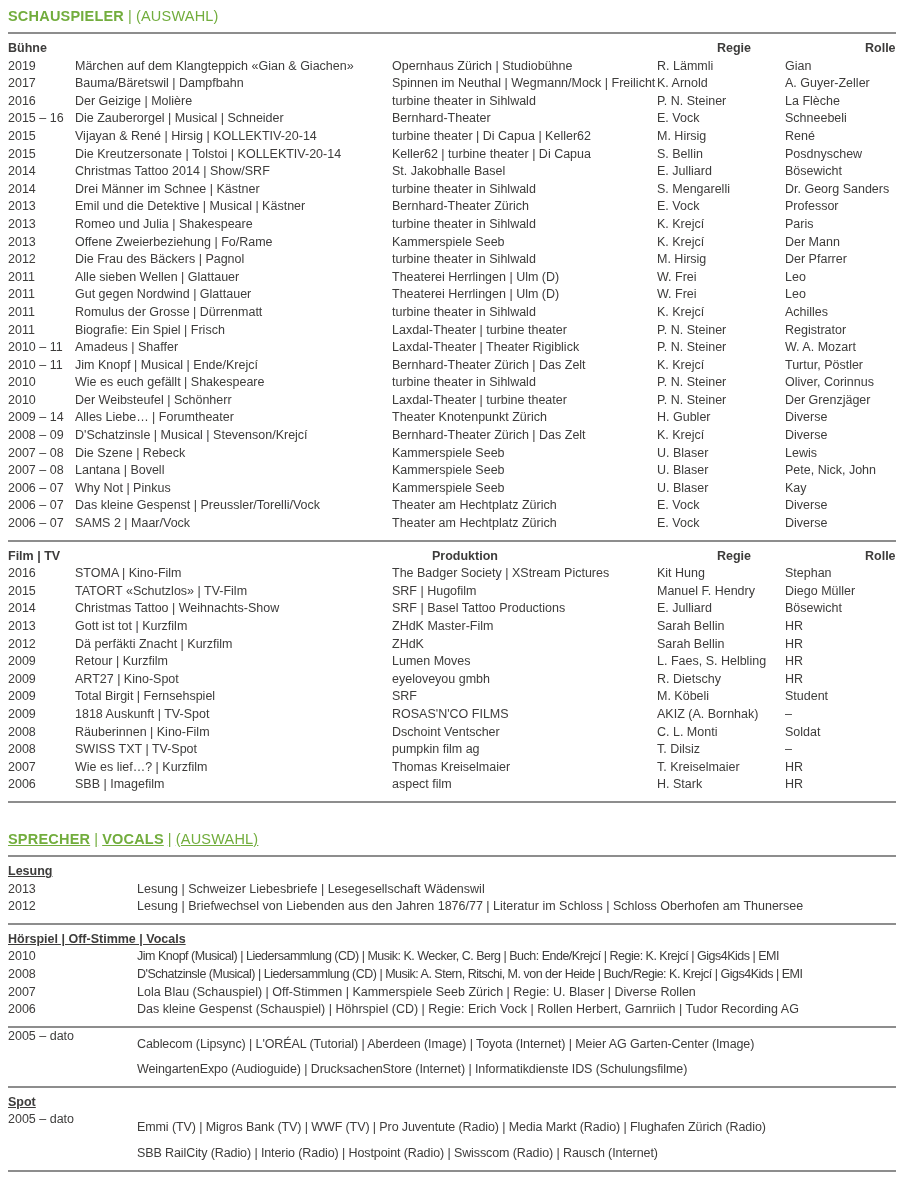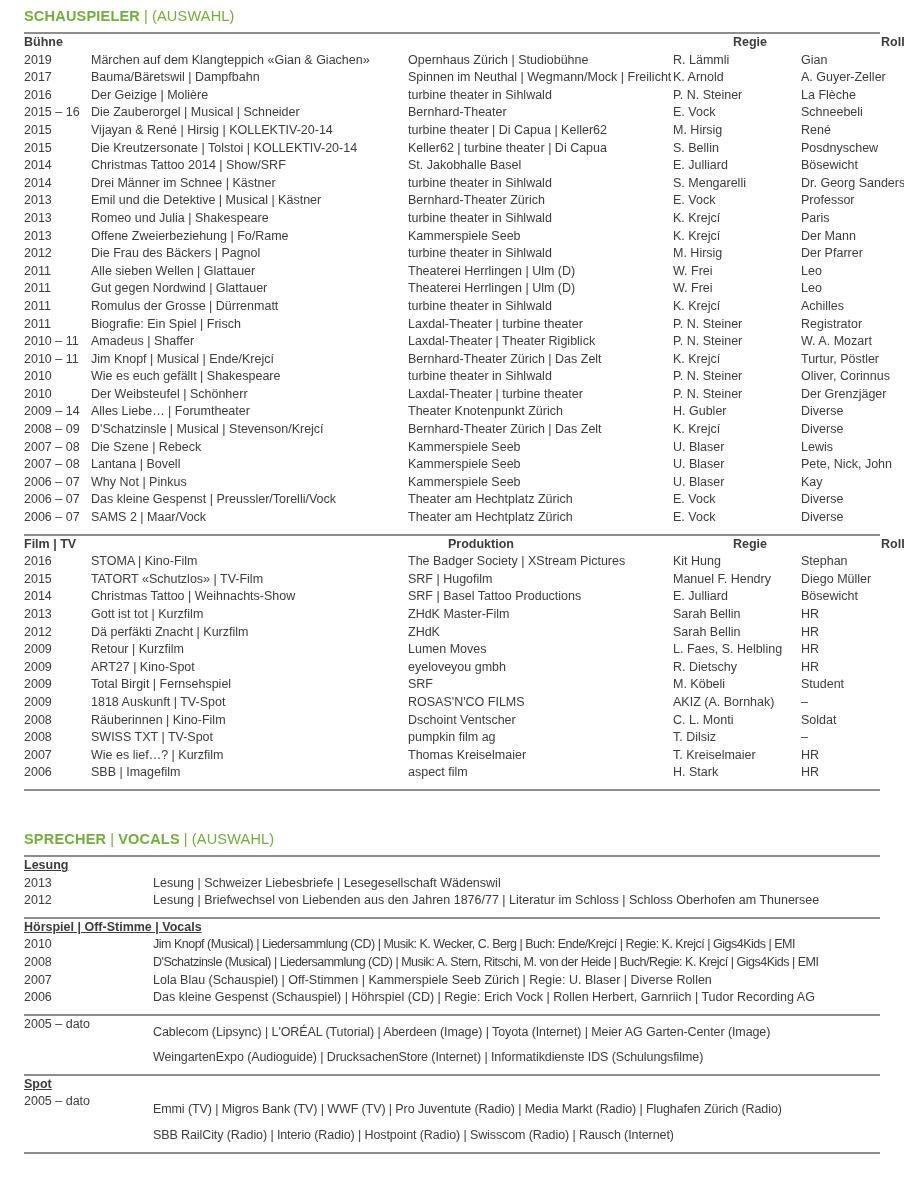--- a/index.html
+++ b/index.html
@@ -7,28 +7,28 @@
     --ink:#3d3c3b;
     --rule:#8d8d8d;
   }
   *{box-sizing:border-box;}
   html,body{margin:0;padding:0;}
   body{
     width:904px;height:1191px;background:#ffffff;color:var(--ink);
     font-family:"Liberation Sans","DejaVu Sans",sans-serif;
     font-size:12.5px;overflow:hidden;
   }
-  .page{padding:6px 24px 0;}
+  .page{padding:6px 8px 0;}
   .green-header{color:var(--green);font-size:14.5px;line-height:20px;margin-bottom:6px;letter-spacing:.2px;}
   .green-header .b{font-weight:700;}
   .green-header .sep{padding:0 4px;}
   .rule{height:2px;background:var(--rule);}
   .rule.after{margin-top:7px;}
-  .sec-gap{gap:20px;}
-  .gap-big{margin-top:38px;}
+  .sec-gap{margin-top:6px;gap:20px;}
+  .gap-big{margin-top:26px;text-decoration:underline;}
   .grid5{display:grid;grid-template-columns:67px 317px 265px 128px 1fr;line-height:17.6px;white-space:nowrap;}
   .grid2{display:grid;grid-template-columns:129px 1fr;line-height:17.6px;white-space:nowrap;}
   .bold{font-weight:700;}
   .span2{grid-column:1 / span 2;}
   .cell{overflow:visible;}
   .section-title{font-weight:700;line-height:17.6px;white-space:nowrap;text-decoration:underline;}
   .line{line-height:17.6px;white-space:nowrap;margin-top:8px;}
   .rows-hoerspiel > .grid2:nth-child(1) [data-name="entry-cell"],
   .rows-hoerspiel > .grid2:nth-child(2) [data-name="entry-cell"]{letter-spacing:-0.5px;}
   .rows-spot [data-name="entry-line"],

